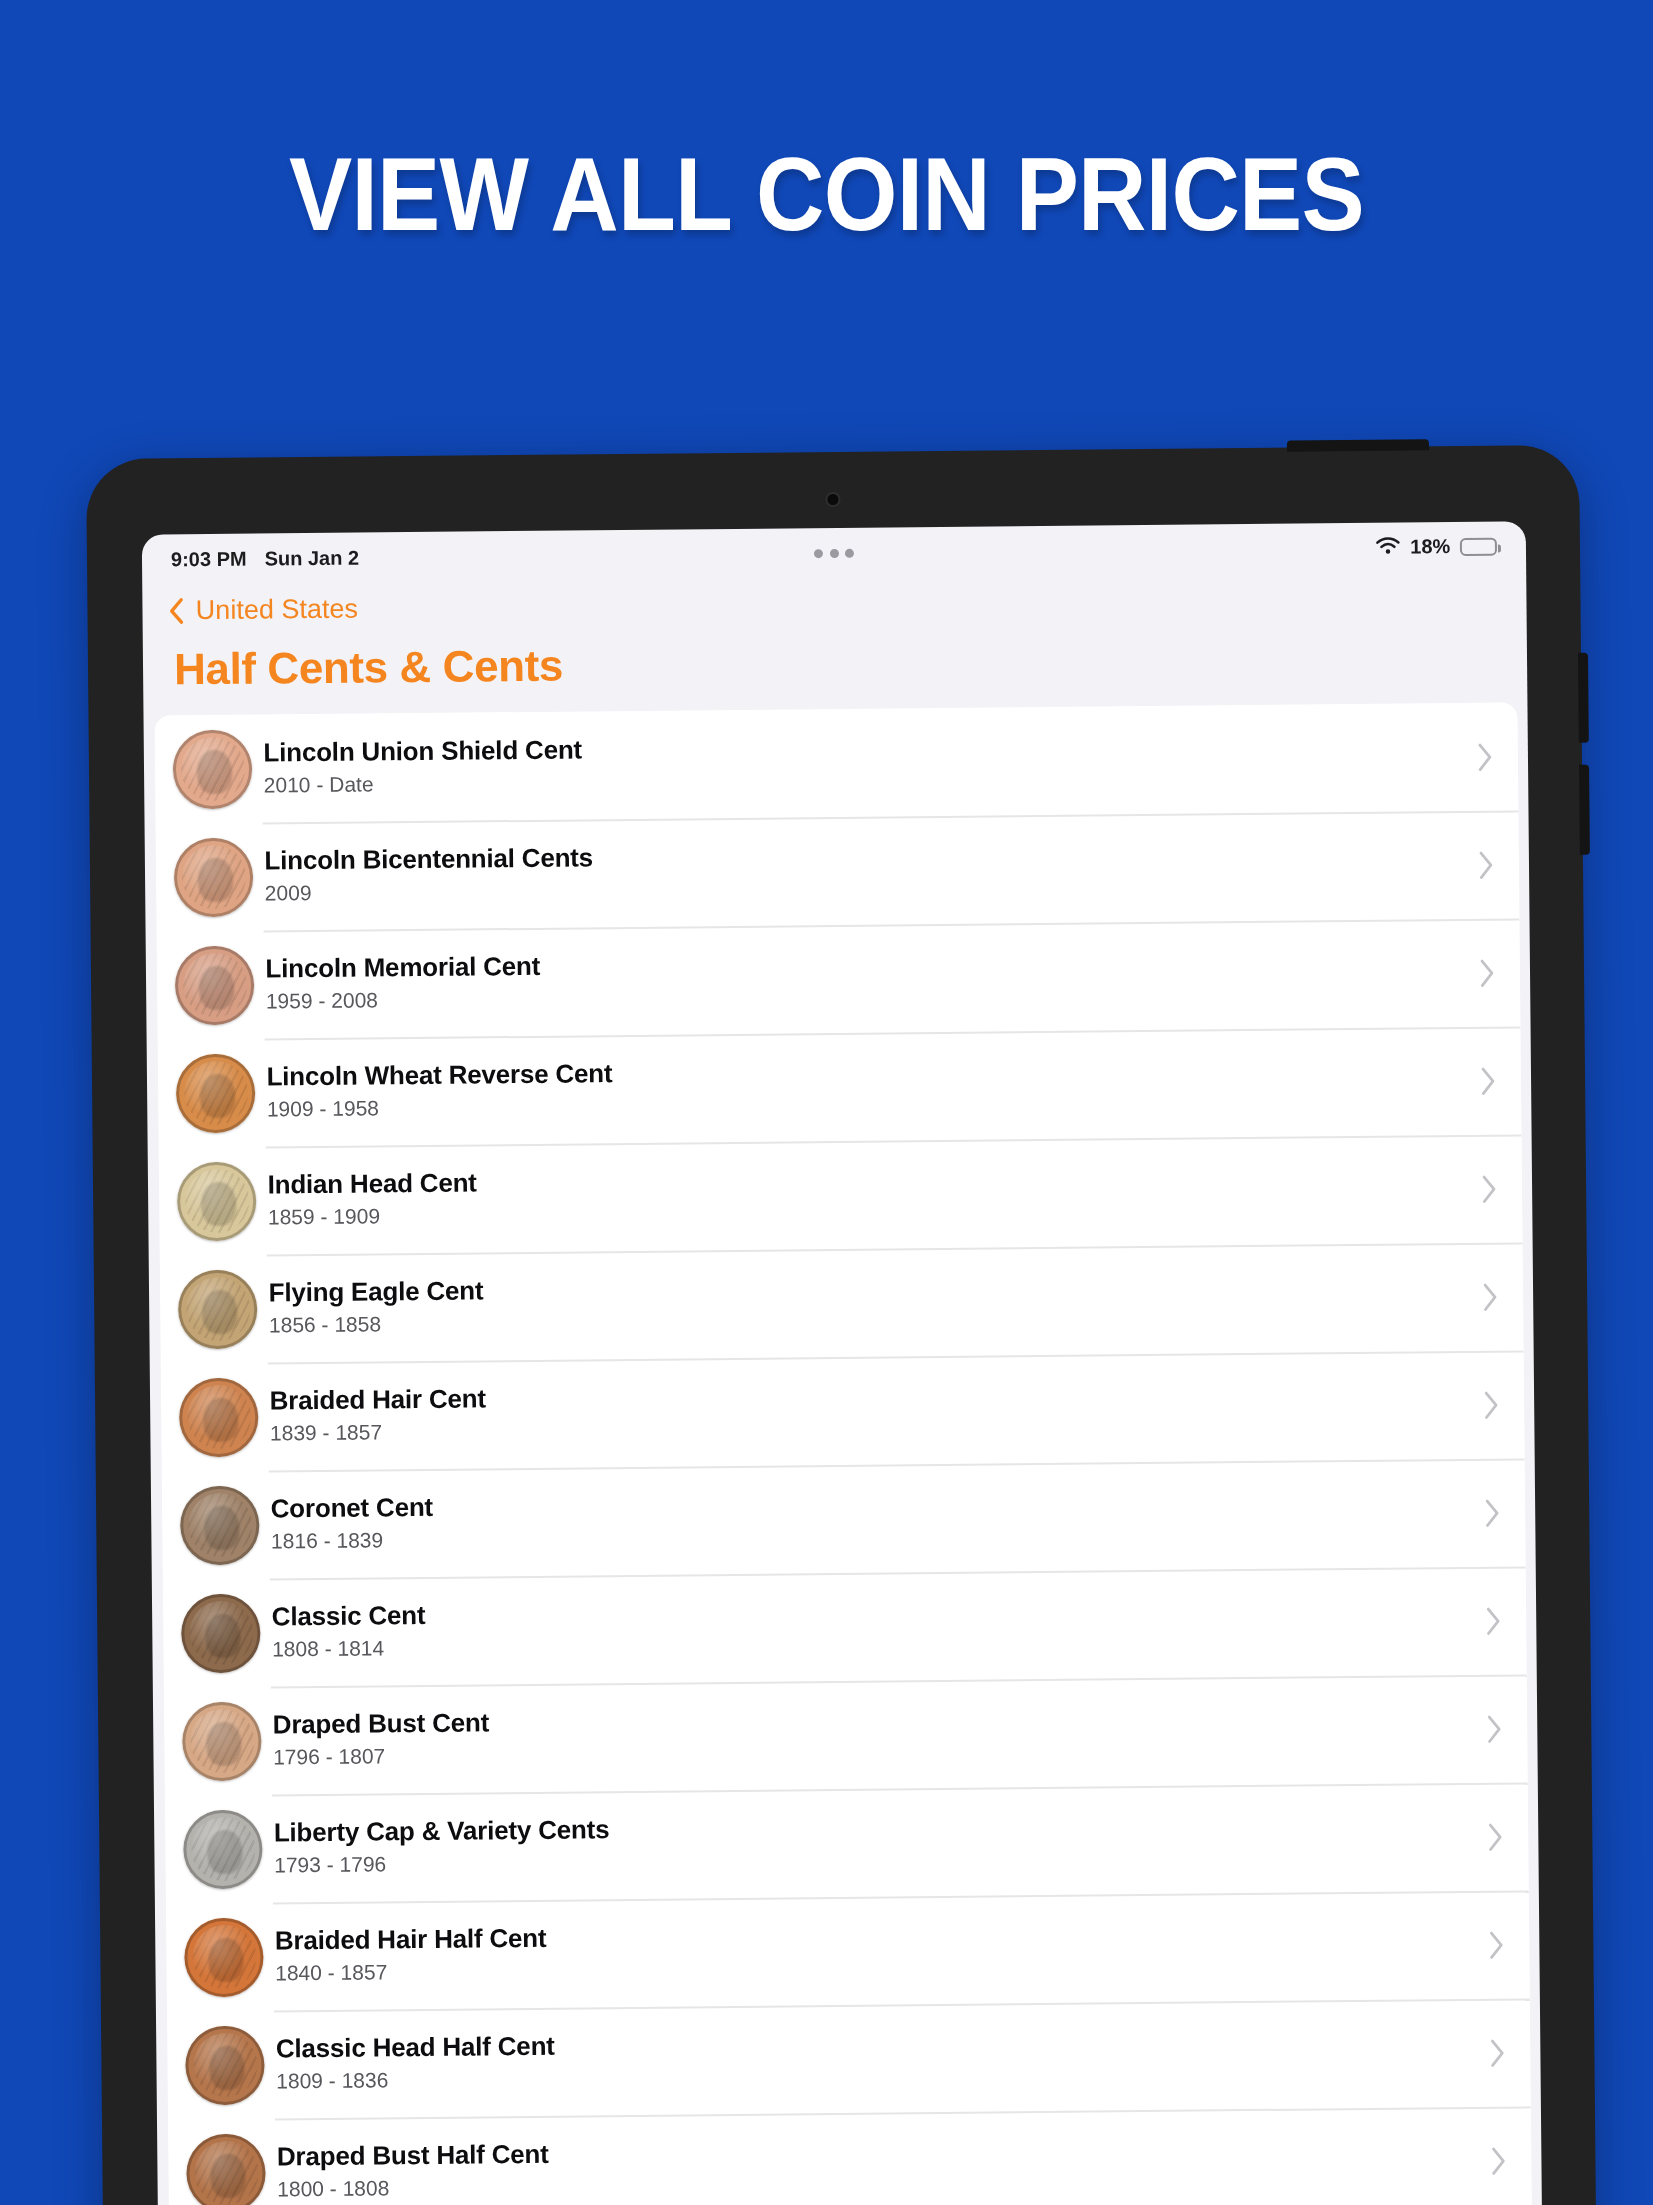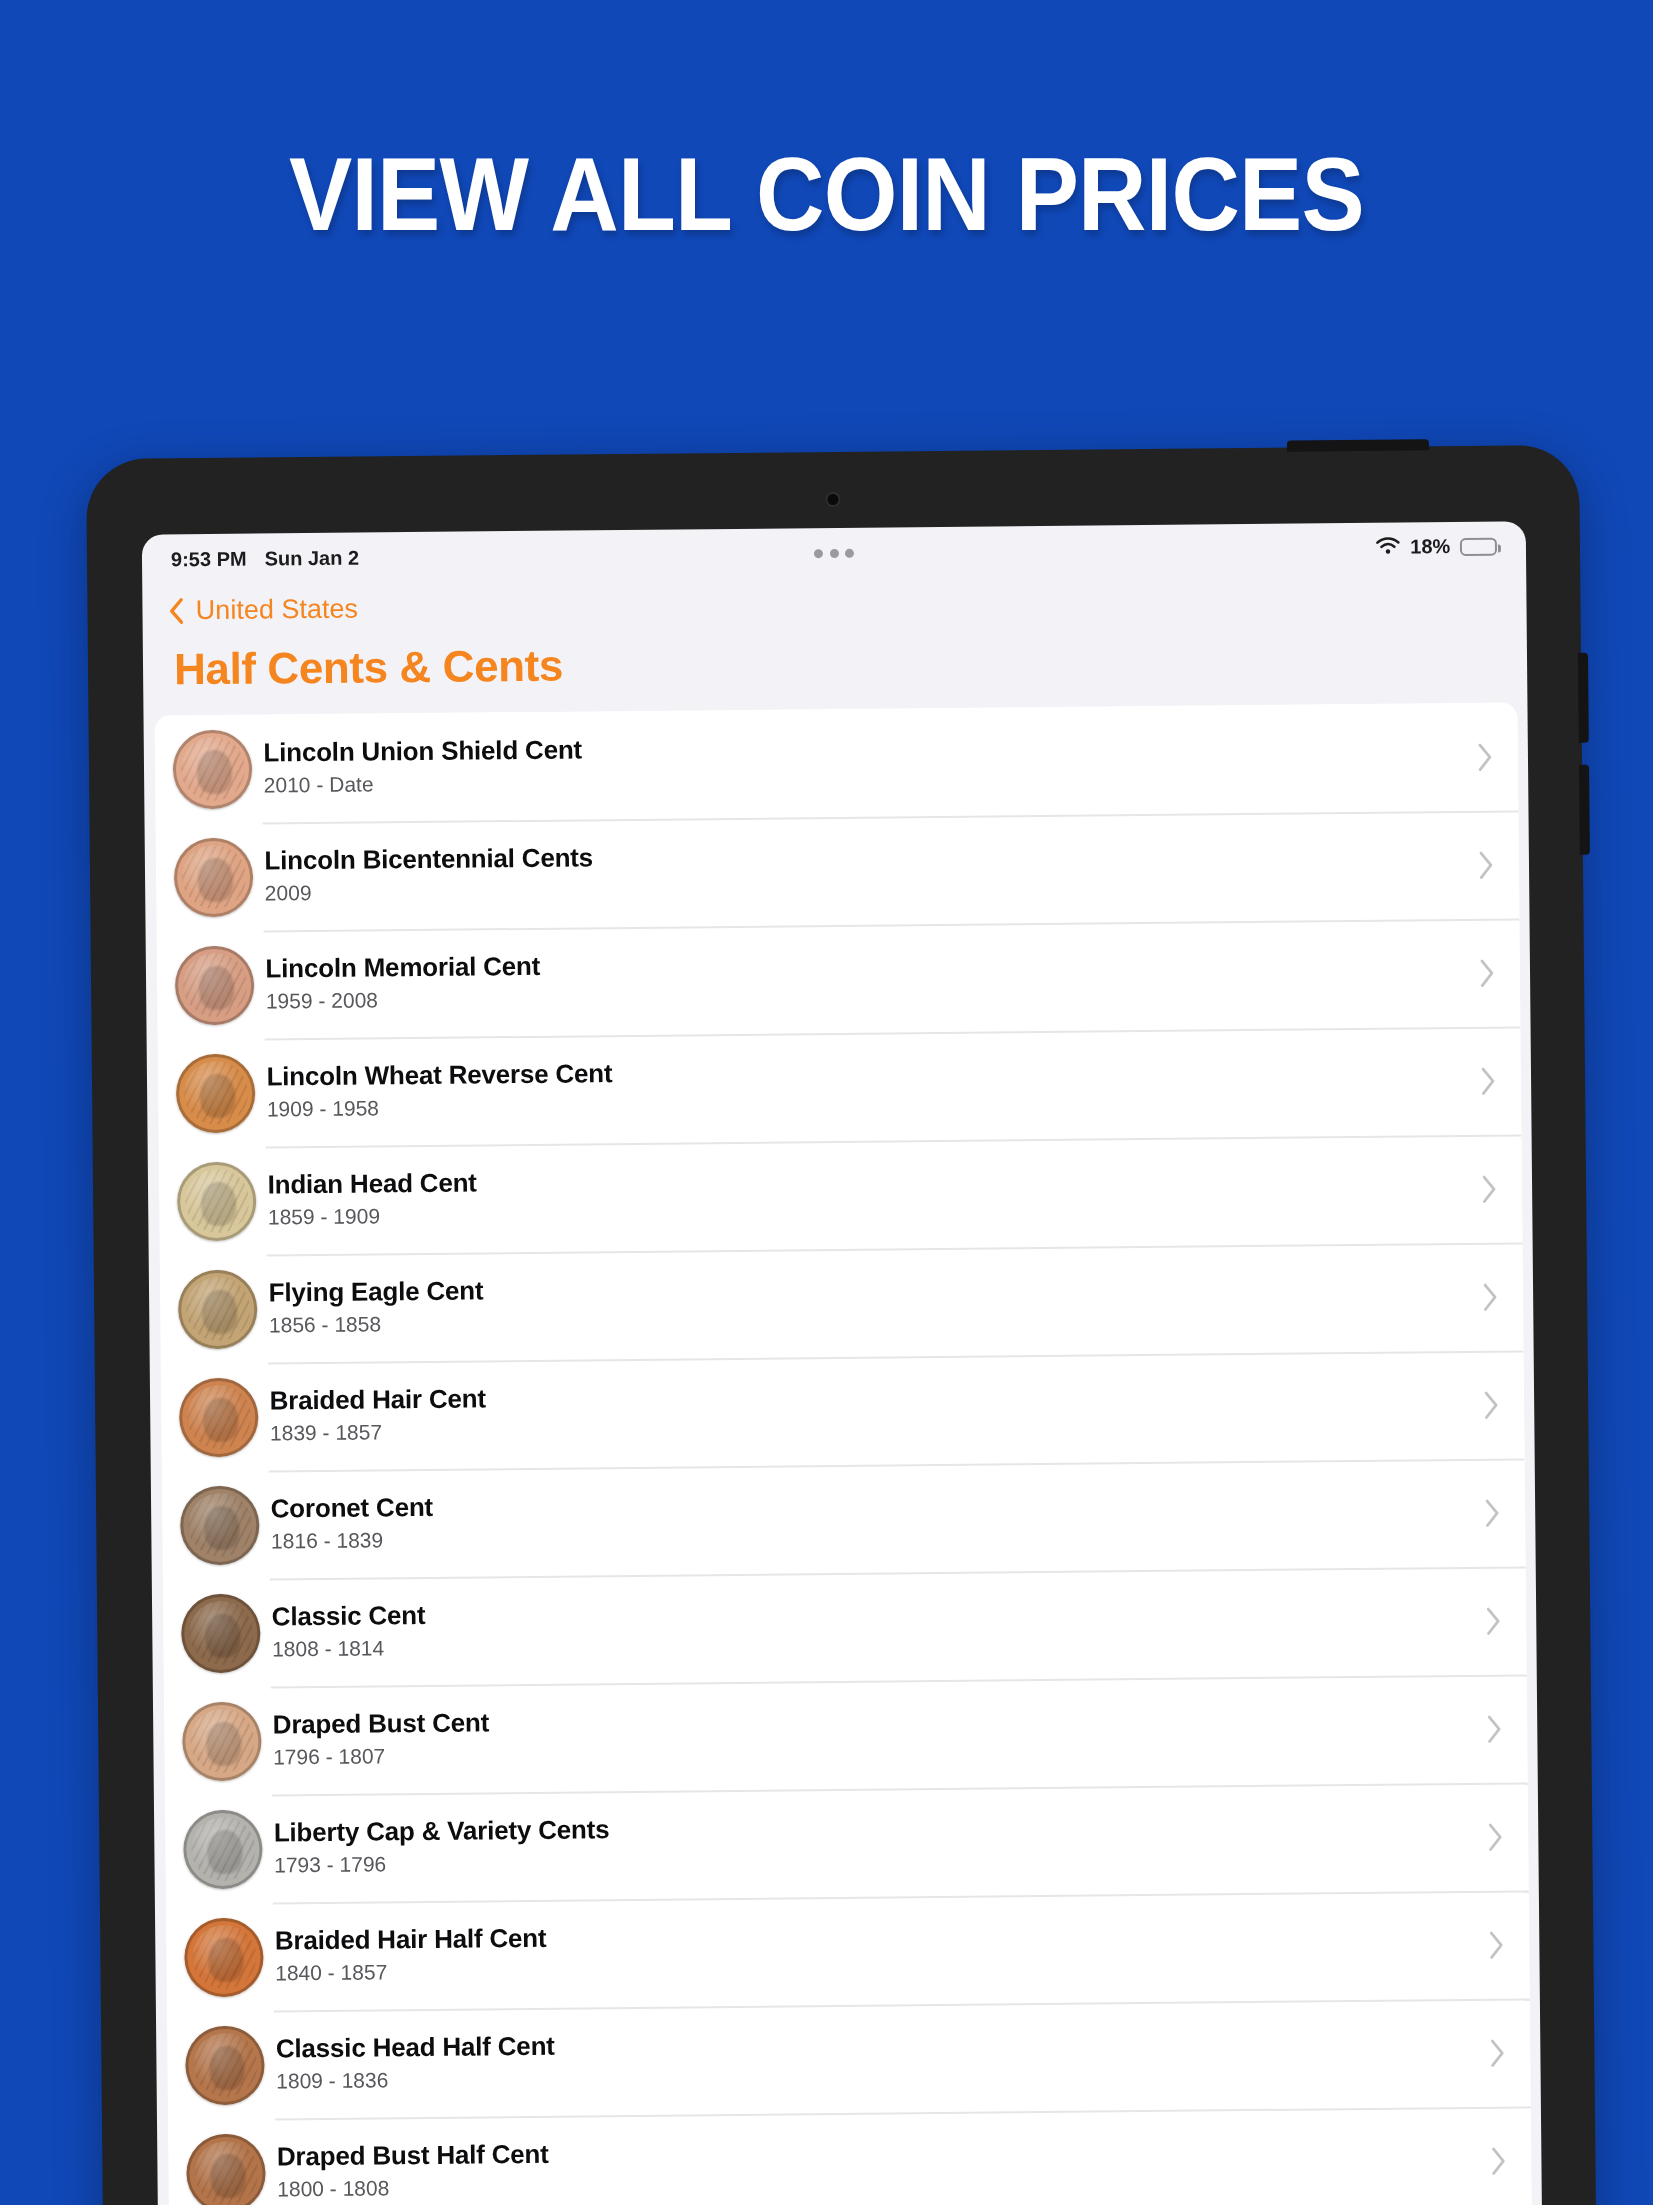--- a/index.html
+++ b/index.html
@@ -273,21 +273,21 @@
 
     <div class="power-button"></div>
     <div class="volume-up-button"></div>
     <div class="volume-down-button"></div>
     <div class="front-camera"></div>
 
     <div class="screen">
 
       <div class="status-bar">
         <div class="status-left">
-          <span>9:53 PM</span>
+          <span>9:03 PM</span>
           <span>Sun Jan 2</span>
         </div>
 
         <div class="status-center">
           <span class="dot"></span>
           <span class="dot"></span>
           <span class="dot"></span>
         </div>
 
         <div class="status-right">

